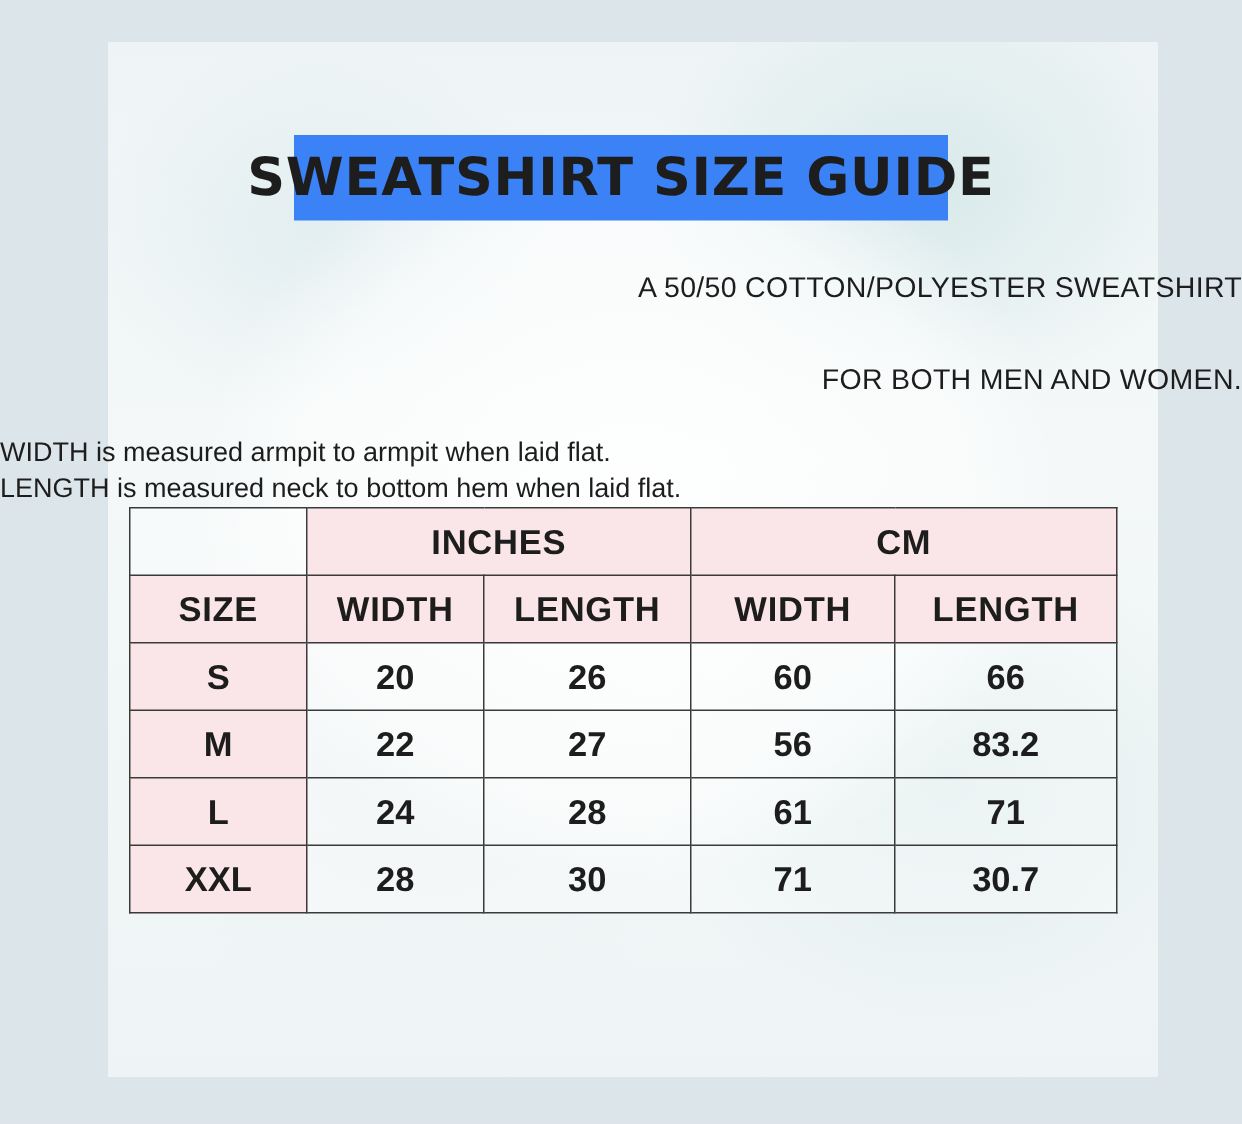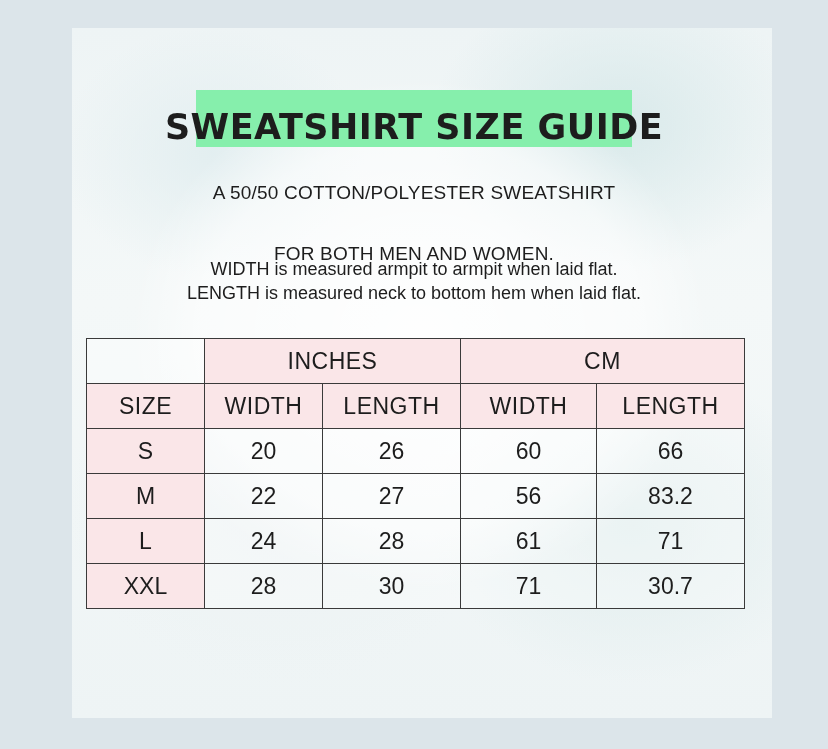--- a/index.html
+++ b/index.html
@@ -49,74 +49,74 @@
     width: 828px;
     height: 749px;
   }
 
   .title-box {
     position: absolute;
     left: 196px;
     top: 90px;
     width: 436px;
     height: 57px;
-    background: #86efac;
+    background: #3b82f6;
     display: flex;
-    align-items: flex-end;
+    align-items: center;
     justify-content: center;
   }
   .title-text {
     font-family: "DejaVu Sans", sans-serif;
     font-weight: bold;
     font-size: 35px;
     letter-spacing: 0.5px;
     color: #1d1d1d;
     white-space: nowrap;
   }
 
   .subtitle {
     position: absolute;
     left: 0;
     width: 828px;
-    text-align: center;
+    text-align: right;
     color: #1d1d1d;
     font-family: "Liberation Sans", sans-serif;
     font-size: 19px;
     letter-spacing: 0.2px;
   }
   .sub-line1 { top: 182px; }
   .sub-line2 { top: 211px; margin-top: 32px; }
 
   .note {
     position: absolute;
     left: 0;
     width: 828px;
-    text-align: center;
     color: #1d1d1d;
     font-family: "Liberation Sans", sans-serif;
     font-size: 18px;
+    margin-top: 32px;
   }
   .note-line1 { top: 259px; }
   .note-line2 { top: 283px; }
 
   table.size-table {
     position: absolute;
     left: 86px;
     top: 338px;
     width: 658px;
     border-collapse: collapse;
     table-layout: fixed;
     font-family: "Liberation Sans", sans-serif;
     color: #1d1d1d;
     background: rgba(255,255,255,0.35);
   }
   table.size-table td, table.size-table th {
     border: 1px solid #3a3a3a;
     text-align: center;
-    font-weight: normal;
+    font-weight: bold;
     font-size: 23px;
     height: 44px;
     padding: 0;
   }
   th.unit-head, th.col-head {
     background: #fae6e8;
     font-size: 24px;
     letter-spacing: 0.5px;
   }
   th.corner-blank {

